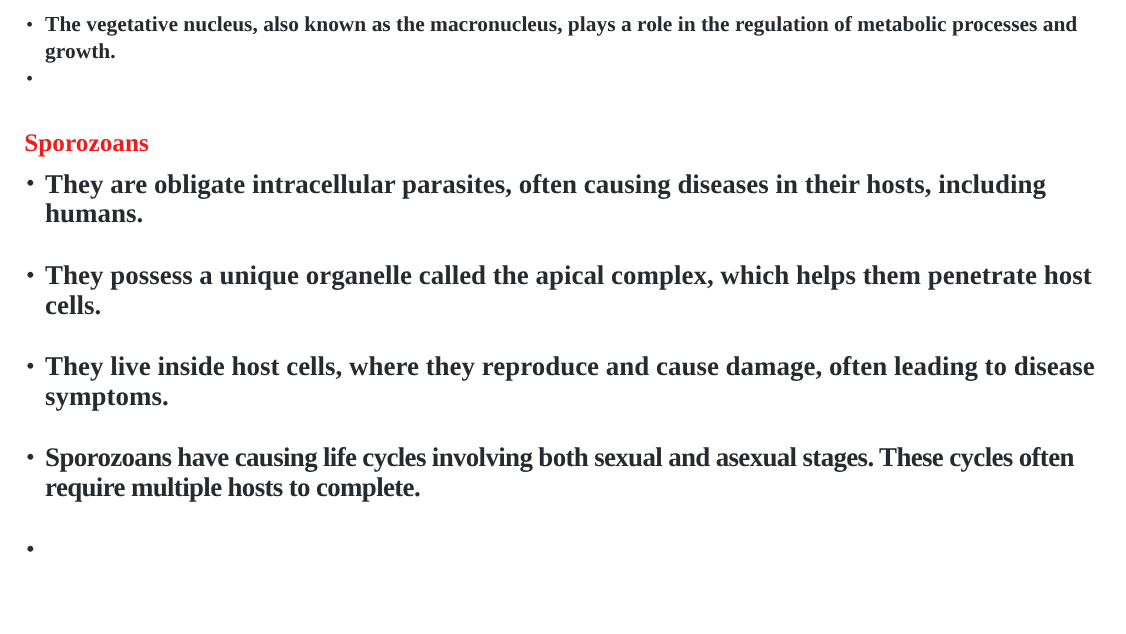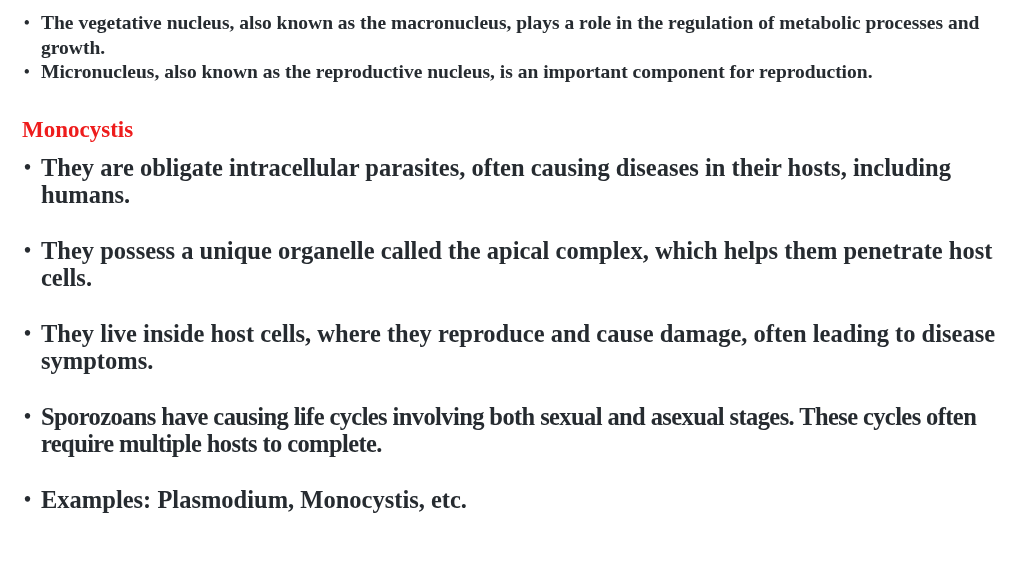--- a/index.html
+++ b/index.html
@@ -24,41 +24,39 @@
 <body>
 
 <div class="slide">
   <ul class="small-list">
     <li>
       <span class="bullet">•</span>
       <span>The vegetative nucleus, also known as the macronucleus, plays a role in the regulation of metabolic processes and growth.</span>
     </li>
     <li>
       <span class="bullet">•</span>
-      <span>Micronucleus, also known as the reproductive nucleus, is an important component for reproduction.</span>
     </li>
   </ul>
 
-  <h2 class="heading">Monocystis</h2>
+  <h2 class="heading">Sporozoans</h2>
 
   <ul class="big-list">
     <li>
       <span class="bullet">•</span>
       <span>They are obligate intracellular parasites, often causing diseases in their hosts, including humans.</span>
     </li>
     <li>
       <span class="bullet">•</span>
       <span>They possess a unique organelle called the apical complex, which helps them penetrate host cells.</span>
     </li>
     <li>
       <span class="bullet">•</span>
       <span>They live inside host cells, where they reproduce and cause damage, often leading to disease symptoms.</span>
     </li>
     <li class="tight">
       <span class="bullet">•</span>
       <span>Sporozoans have causing life cycles involving both sexual and asexual stages. These cycles often require multiple hosts to complete.</span>
     </li>
     <li>
       <span class="bullet">•</span>
-      <span>Examples: Plasmodium, Monocystis, etc.</span>
     </li>
   </ul>
 </div>
 
 </body></html>

